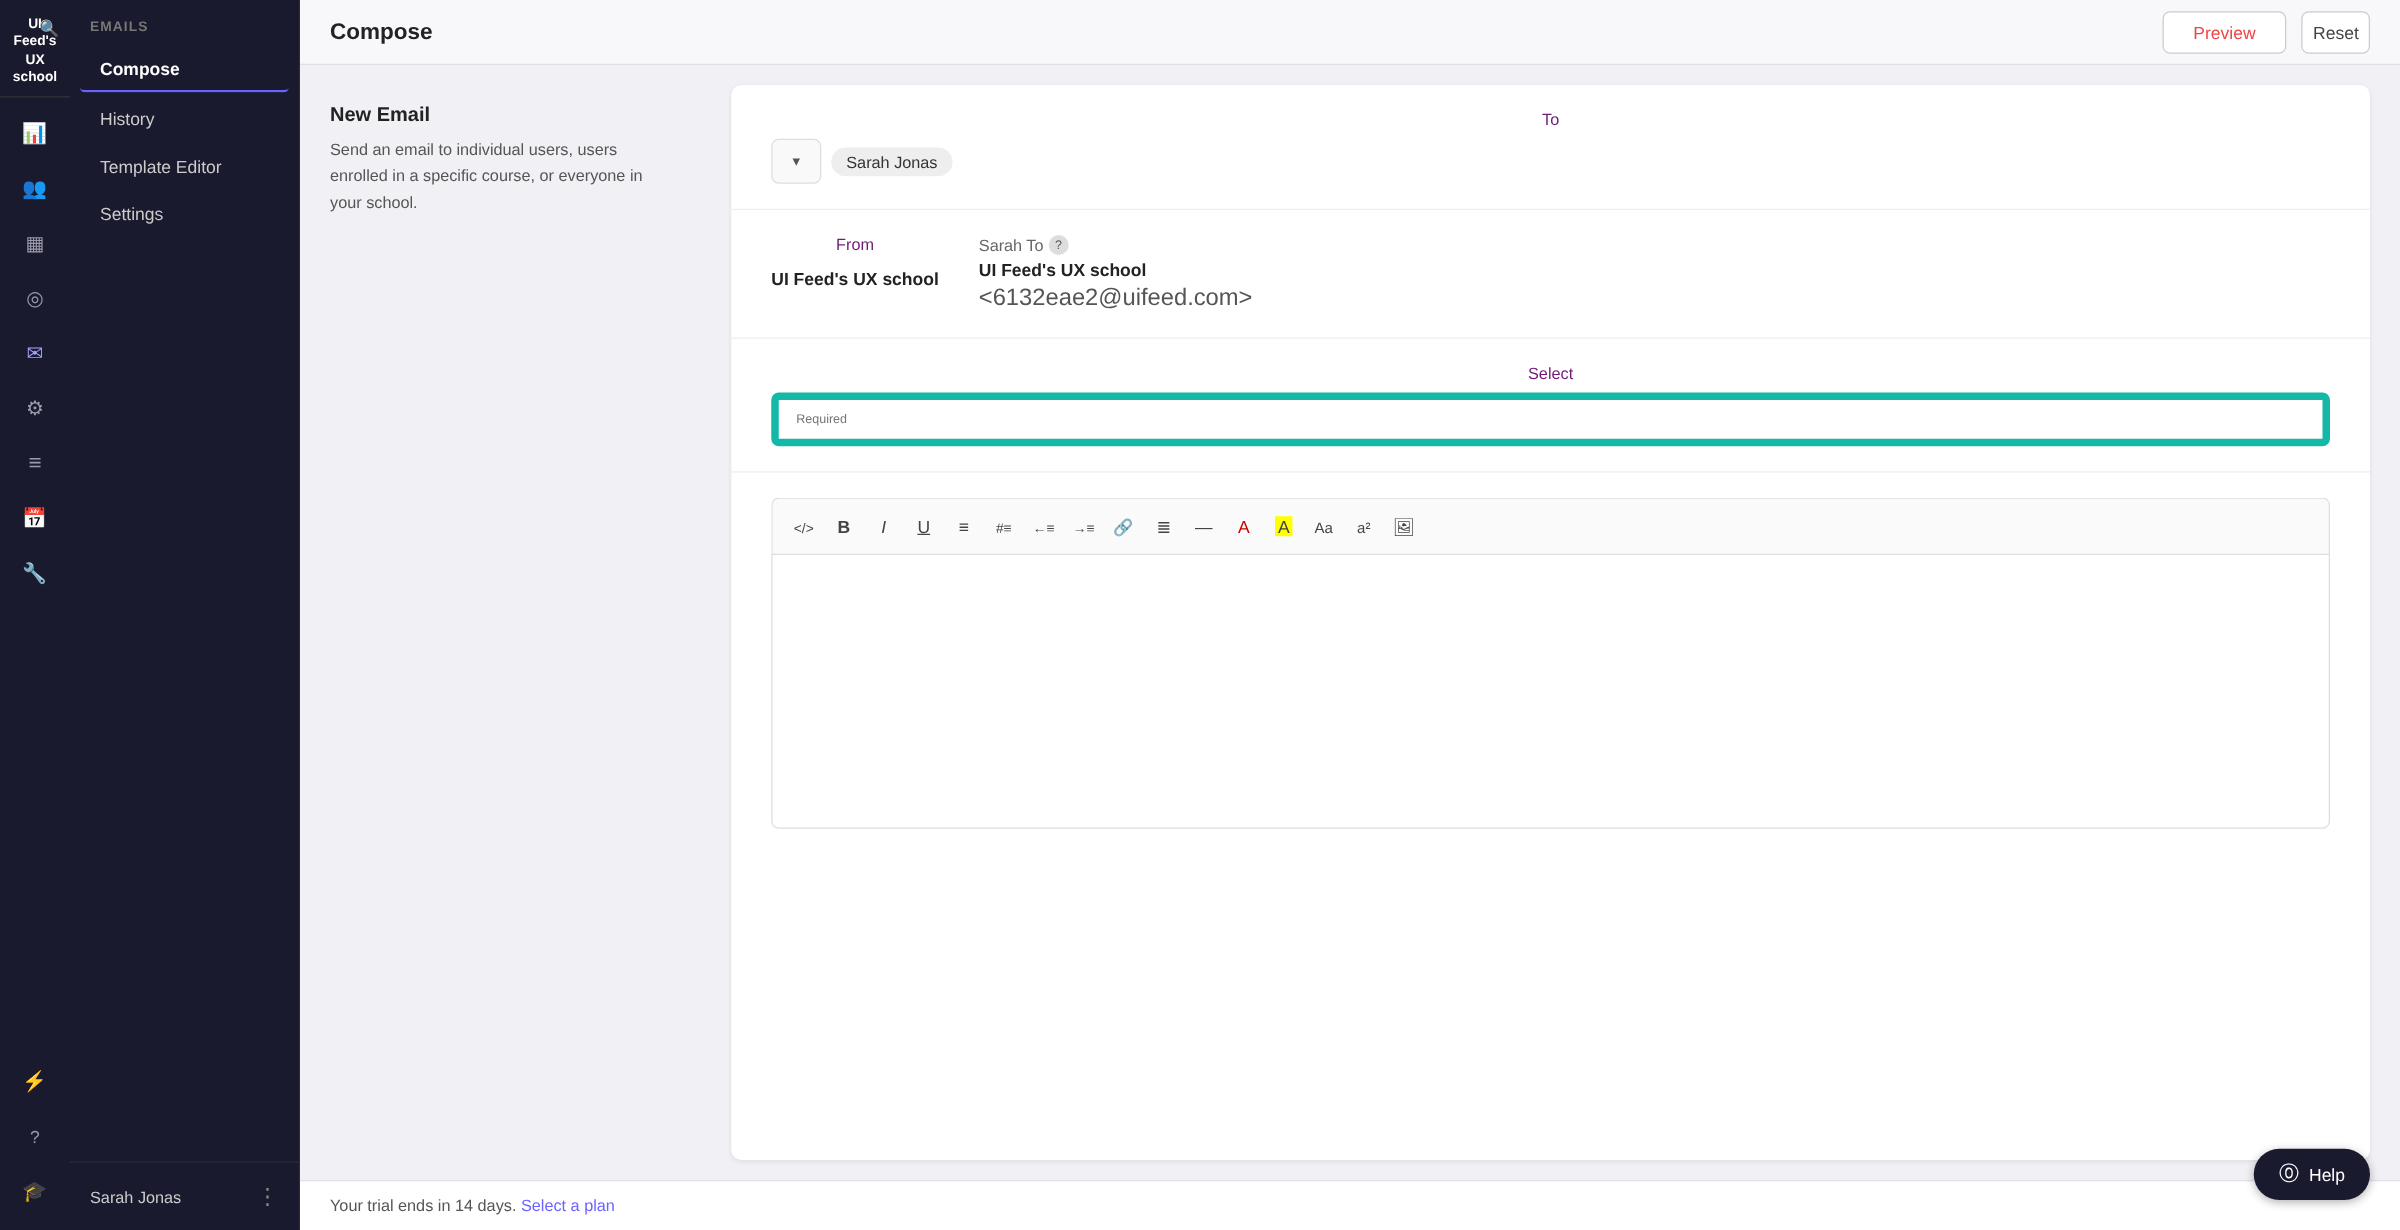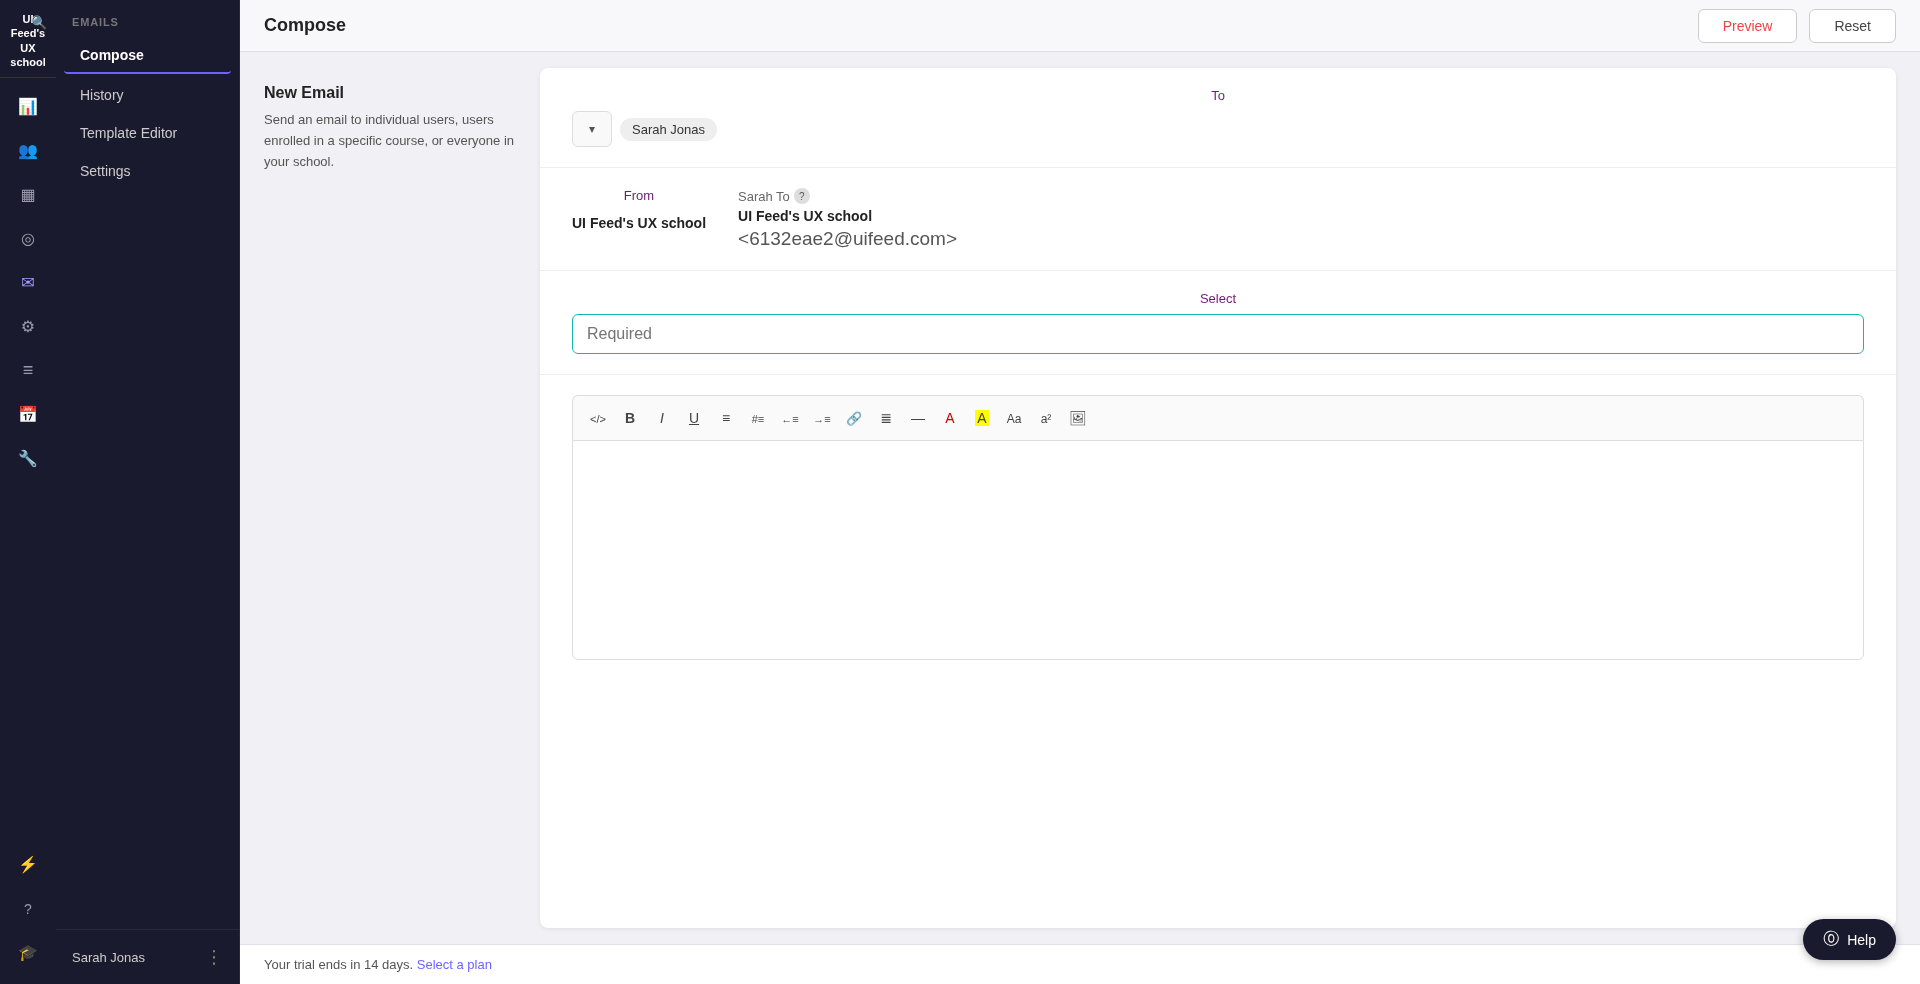--- a/index.html
+++ b/index.html
@@ -117,34 +117,35 @@
     .btn-preview {
       padding: 8px 24px;
       border: 1px solid #ccc;
       background: #fff;
       border-radius: 6px;
       cursor: pointer;
       font-size: 14px;
       color: #ef4444;
     }
     .btn-reset {
-      padding: 8px 24px;
+      padding: 8px 8px;
       border: 1px solid #ccc;
       background: #fff;
       border-radius: 6px;
       cursor: pointer;
       font-size: 14px;
       color: #444;
     }
 
     
     .content-body {
       flex: 1;
       display: flex;
       overflow: hidden;
+      gap: 45px;
     }
 
     
     .left-panel {
       width: 300px;
       padding: 32px 24px;
       background: #f0f0f5;
       flex-shrink: 0;
     }
     .left-panel h2 {
@@ -245,23 +246,23 @@
       border-radius: 50%;
       background: #ddd;
       font-size: 10px;
       color: #555;
       cursor: pointer;
     }
 
     .subject-input {
       width: 100%;
       padding: 10px 14px;
-      border: 1px solid #14b8a6;
+      border: 6px solid #14b8a6;
       border-radius: 6px;
-      font-size: 16px;
+      font-size: 10px;
       color: #999;
       outline: none;
     }
 
     
     .message-section {
       padding: 20px 32px;
     }
     .editor-toolbar {
       display: flex;

